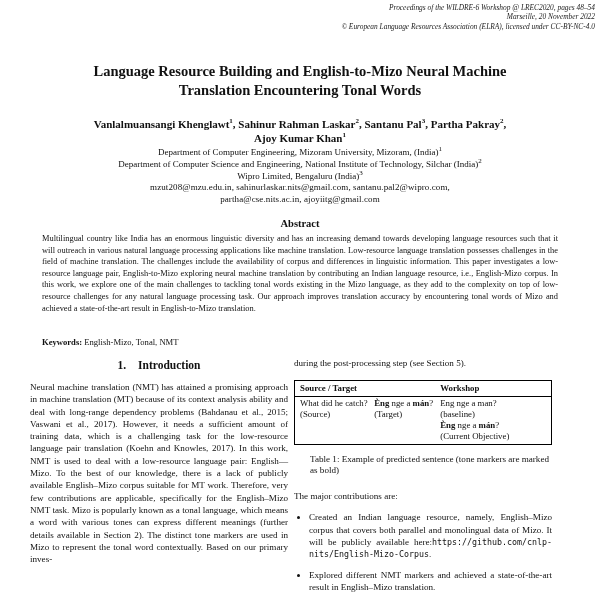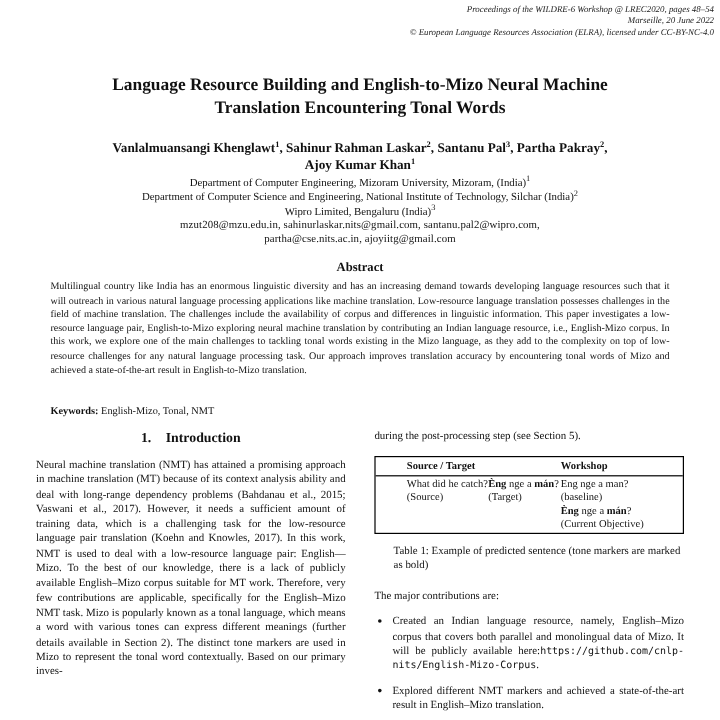--- a/index.html
+++ b/index.html
@@ -38,55 +38,55 @@
     position:absolute; top:233px; left:42px; right:42px;
     text-align:justify; font-size:8.4px; line-height:11.6px;
   }
   .keywords {
     position:absolute; top:337px; left:42px; right:42px; font-size:8.6px;
   }
   .keywords .kw-label { font-weight:bold; }
   
   .cols {
     position:absolute; top:357px; left:30px; right:30px; bottom:0;
-    display:flex; gap:24px; overflow:hidden;
+    display:flex; gap:6px; overflow:hidden;
   }
   .col { width:258px; min-width:258px; }
   .sec-head {
     text-align:center; font-weight:bold; font-size:11.5px; line-height:14px;
     margin:1px 0 0 0;
   }
   .sec-head .sec-num { margin-right:12px; }
   .body-par {
     margin:0; text-align:justify; font-size:9.1px; line-height:12.3px;
   }
   .left-par { margin-top:9px; }
   
   .t1 {
     margin-top:11px; border:1px solid #000; font-size:8.8px; line-height:10.9px;
   }
   .t1-row { display:flex; padding:1px 5px 2px 5px; }
   .t1-head { border-bottom:1px solid #000; font-weight:bold; padding-top:2px; }
-  .t1-c1 { width:57%;margin-left:21px; }
+  .t1-c1 { width:57%; }
   .t1-c2 { width:43%; }
   .vcenter { display:flex; flex-direction:row; justify-content:center; }
   .caption { margin:9px 0 0 16px; font-size:9.1px; line-height:11.6px; text-align:left; }
   .contrib-lead { margin-top:13px; text-align:left; }
   ul.bullets { margin:9px 0 0 0; padding-left:15px; }
   ul.bullets li { margin-bottom:8px; }
   .mono { font-family:"DejaVu Sans Mono", monospace; font-size:8.3px; color:#111; text-decoration:none; }
 </style>
 </head>
 <body>
 
 <div class="page">
 
   <div class="pub-note">
     <div>Proceedings of the WILDRE-6 Workshop @ LREC2020, pages 48–54</div>
-    <div>Marseille, 20 June 2022</div>
+    <div>Marseille, 20 November 2022</div>
     <div>© European Language Resources Association (ELRA), licensed under CC-BY-NC-4.0</div>
   </div>
 
   <h1 class="title">Language Resource Building and English-to-Mizo Neural Machine Translation Encountering Tonal Words</h1>
 
   <div class="authors">
     <div class="authors-line">
       <span><span>Vanlalmuansangi Khenglawt</span><sup>1</sup><span>, </span></span>
       <span><span>Sahinur Rahman Laskar</span><sup>2</sup><span>, </span></span>
       <span><span>Santanu Pal</span><sup>3</sup><span>, </span></span>

